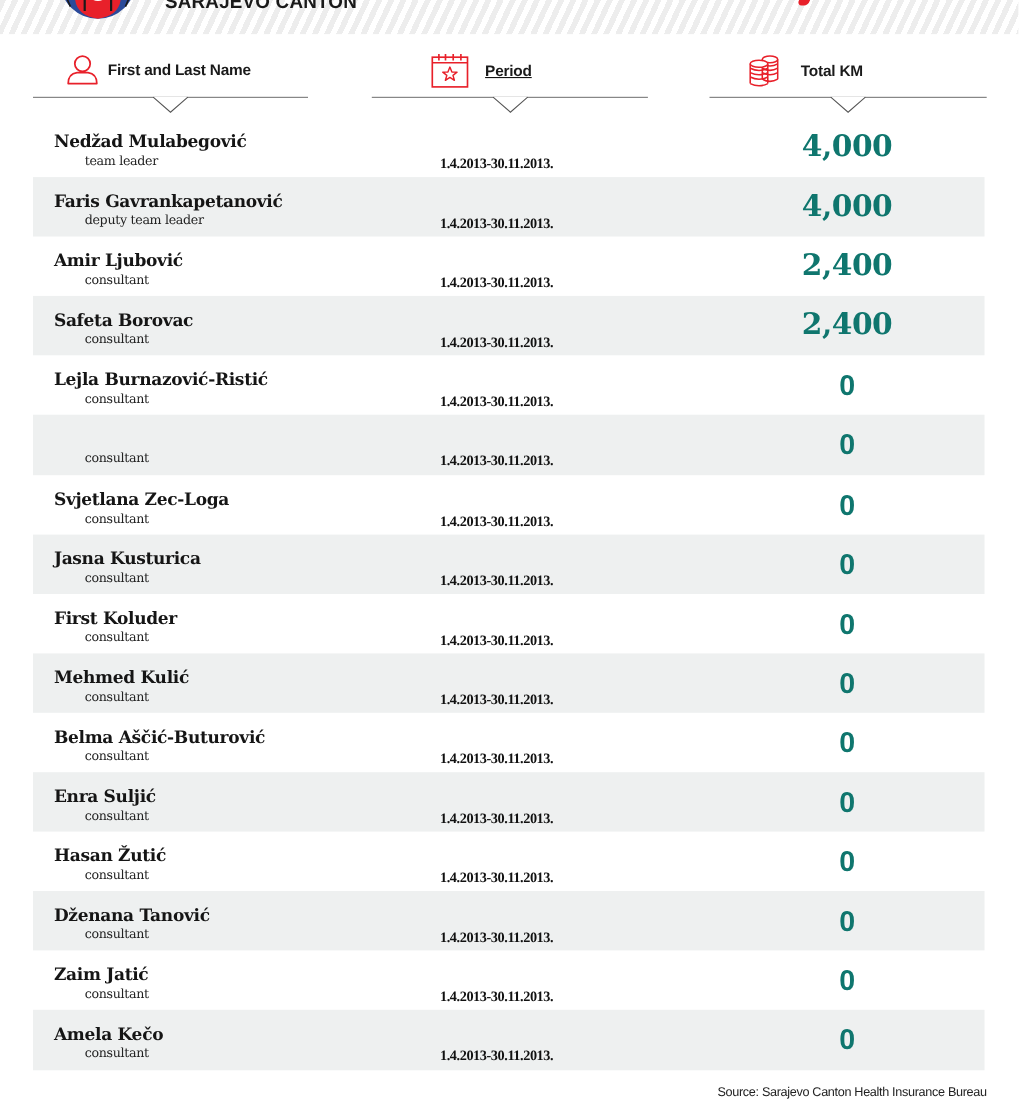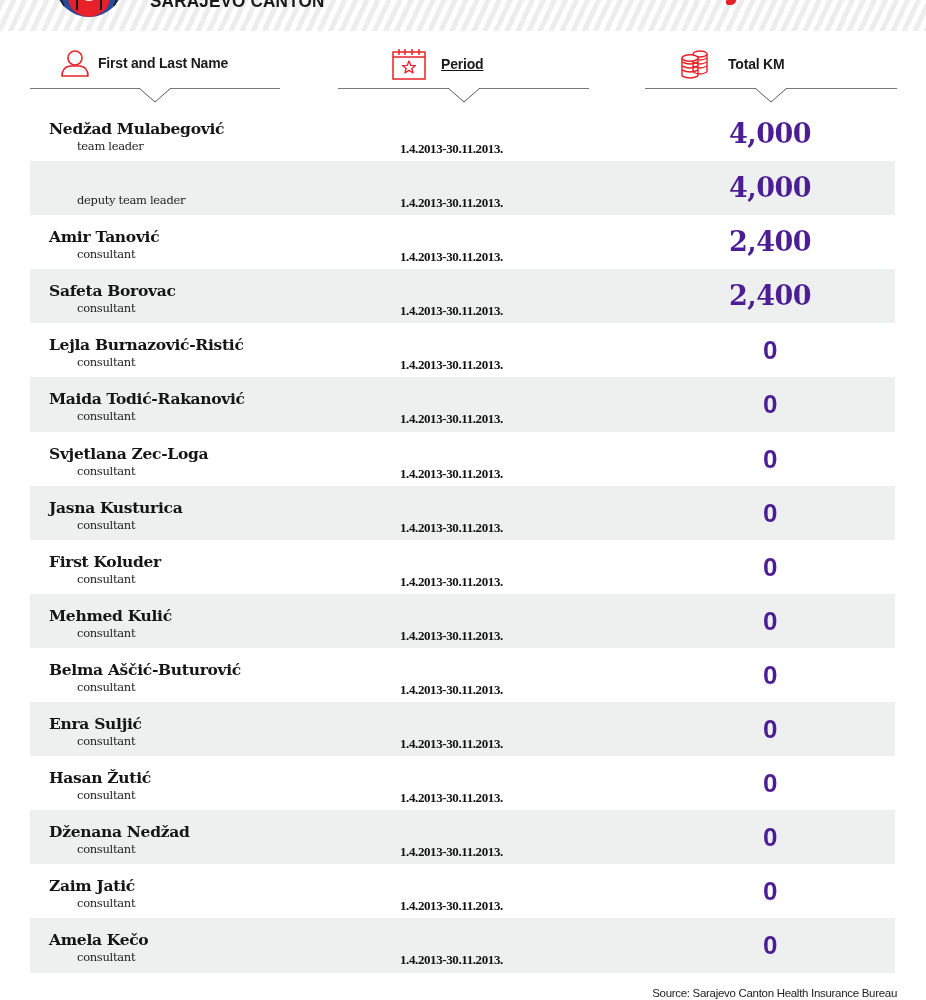--- a/index.html
+++ b/index.html
@@ -68,21 +68,21 @@
     margin-left: 28px;
   }
   .row .period {
     position: absolute; left: 370px; top: 34px;
     font-family: "Liberation Serif", serif; font-weight: bold; font-size: 13px;
     color: #111; letter-spacing: -0.4px; white-space: nowrap;
   }
   .row .km {
     position: absolute; left: 640px; width: 200px; top: 11px; text-align: center;
     font-family: "DejaVu Serif", serif; font-weight: bold; font-size: 27px;
-    color: #4c1d95; letter-spacing: -0.5px;
+    color: #0f766e; letter-spacing: -0.5px;
   }
   .row .km.zero {
     font-family: "Liberation Sans", sans-serif; font-size: 26px; top: 12px;
   }
 
   .source {
     position: absolute; right: 29px; top: 987px;
     font-family: "Liberation Sans", sans-serif; font-size: 11.5px; color: #222; letter-spacing: -0.3px; margin-left: 12px;
   }
 </style>
@@ -157,44 +157,44 @@
 </div>
 
 <div class="rows" id="rows">
     <div class="row">
       <div class="name">Nedžad Mulabegović</div>
       <div class="role">team leader</div>
       <div class="period">1.4.2013-30.11.2013.</div>
       <div class="km">4,000</div>
     </div>
     <div class="row">
+      <div class="name">Faris Gavrankapetanović</div>
       <div class="role">deputy team leader</div>
       <div class="period">1.4.2013-30.11.2013.</div>
       <div class="km">4,000</div>
     </div>
     <div class="row">
-      <div class="name">Amir Tanović</div>
+      <div class="name">Amir Ljubović</div>
       <div class="role">consultant</div>
       <div class="period">1.4.2013-30.11.2013.</div>
       <div class="km">2,400</div>
     </div>
     <div class="row">
       <div class="name">Safeta Borovac</div>
       <div class="role">consultant</div>
       <div class="period">1.4.2013-30.11.2013.</div>
       <div class="km">2,400</div>
     </div>
     <div class="row">
       <div class="name">Lejla Burnazović-Ristić</div>
       <div class="role">consultant</div>
       <div class="period">1.4.2013-30.11.2013.</div>
       <div class="km zero">0</div>
     </div>
     <div class="row">
-      <div class="name">Maida Todić-Rakanović</div>
       <div class="role">consultant</div>
       <div class="period">1.4.2013-30.11.2013.</div>
       <div class="km zero">0</div>
     </div>
     <div class="row">
       <div class="name">Svjetlana Zec-Loga</div>
       <div class="role">consultant</div>
       <div class="period">1.4.2013-30.11.2013.</div>
       <div class="km zero">0</div>
     </div>
@@ -228,21 +228,21 @@
       <div class="period">1.4.2013-30.11.2013.</div>
       <div class="km zero">0</div>
     </div>
     <div class="row">
       <div class="name">Hasan Žutić</div>
       <div class="role">consultant</div>
       <div class="period">1.4.2013-30.11.2013.</div>
       <div class="km zero">0</div>
     </div>
     <div class="row">
-      <div class="name">Dženana Nedžad</div>
+      <div class="name">Dženana Tanović</div>
       <div class="role">consultant</div>
       <div class="period">1.4.2013-30.11.2013.</div>
       <div class="km zero">0</div>
     </div>
     <div class="row">
       <div class="name">Zaim Jatić</div>
       <div class="role">consultant</div>
       <div class="period">1.4.2013-30.11.2013.</div>
       <div class="km zero">0</div>
     </div>

